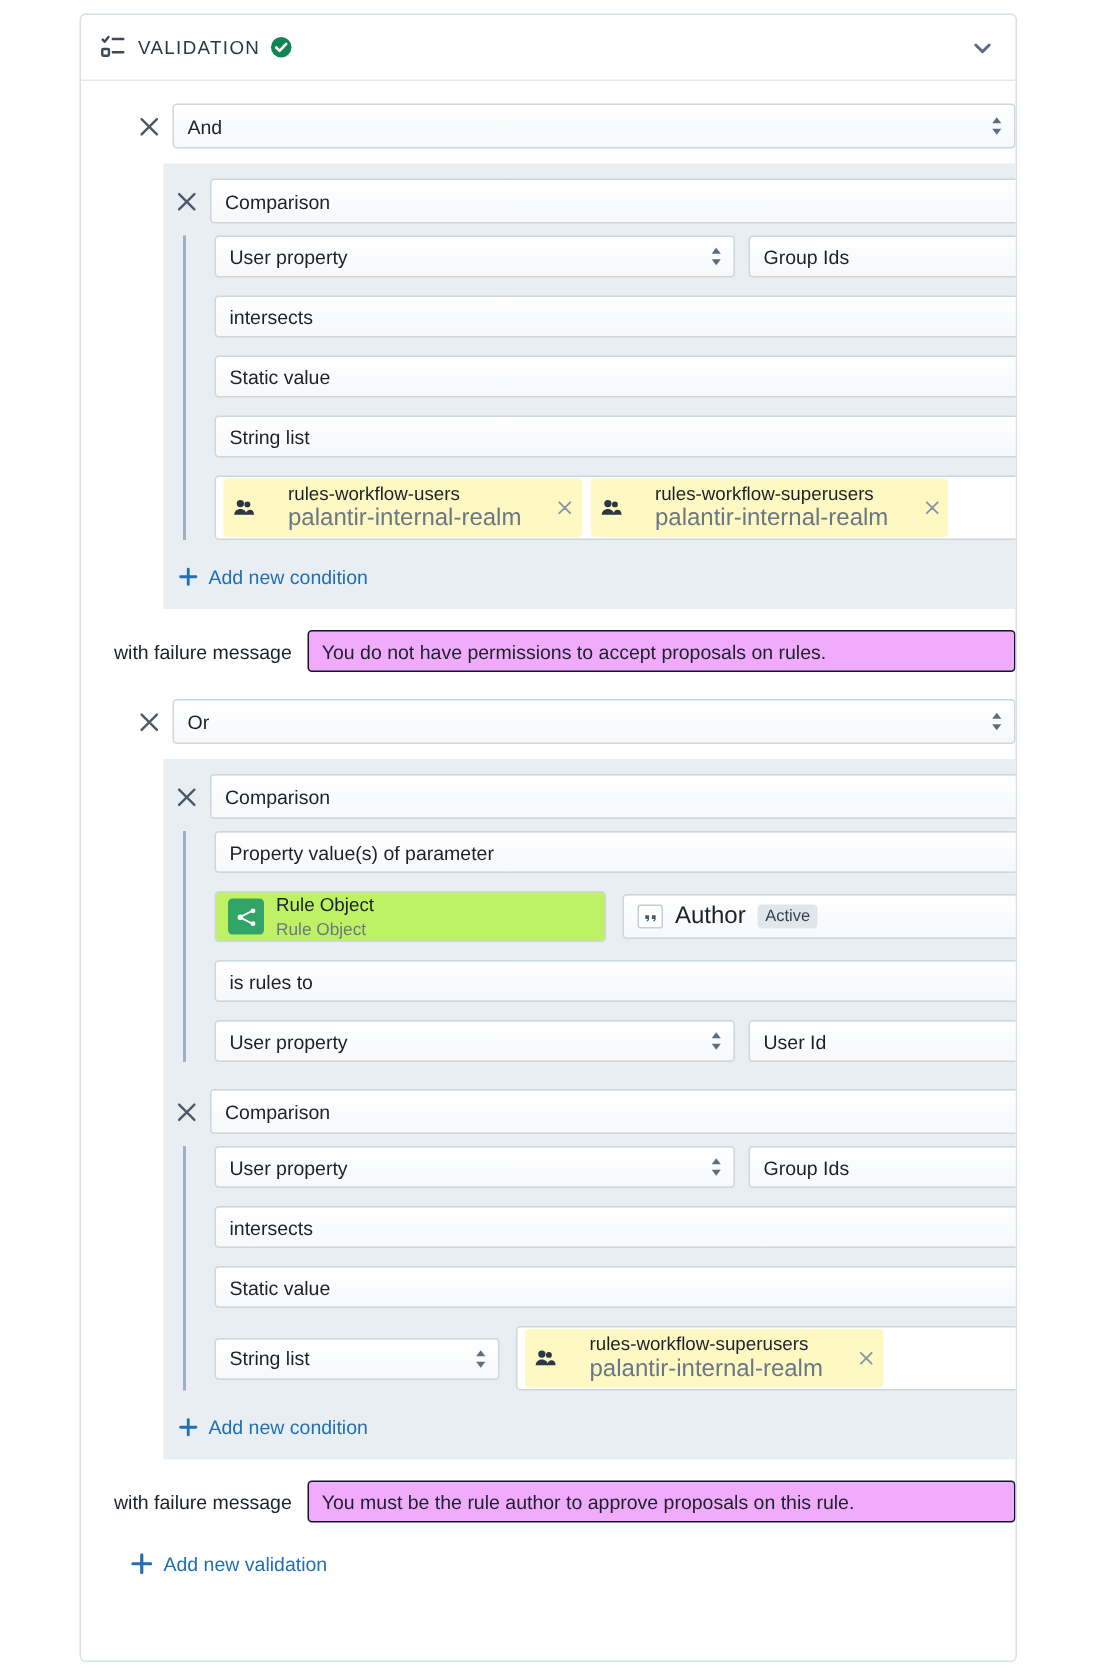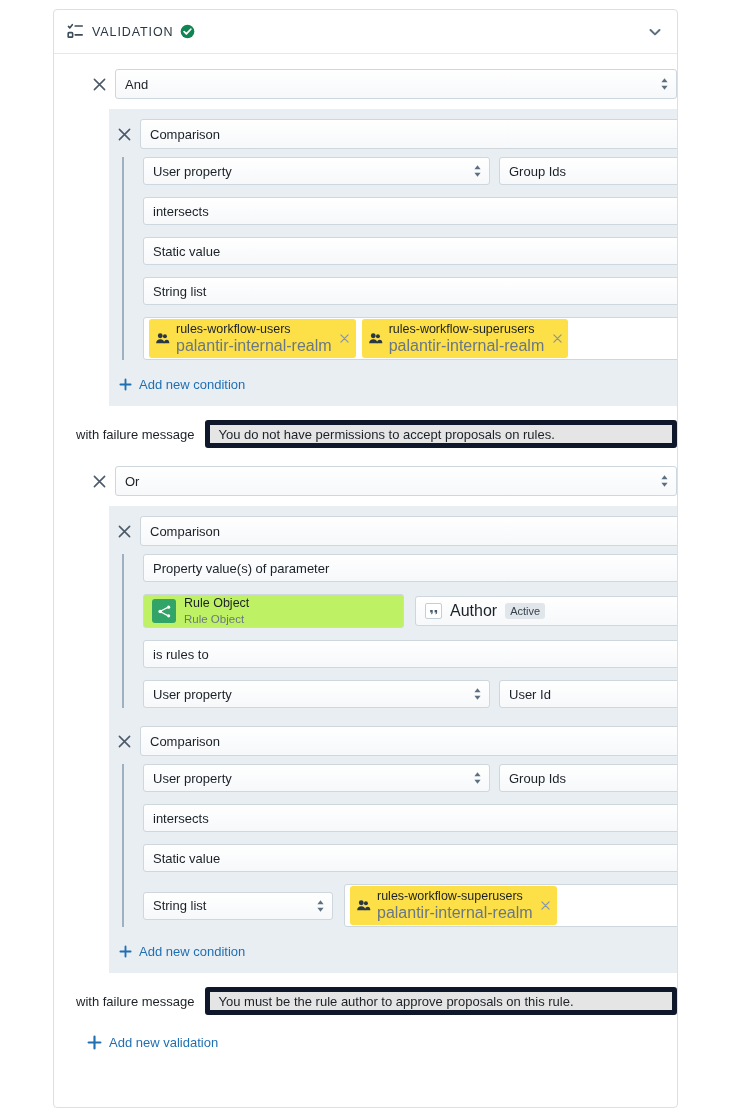--- a/index.html
+++ b/index.html
@@ -92,22 +92,22 @@
     cursor: pointer;
     padding: 4px 0;
     text-align: right;
   }
   .plus { width: 13px; height: 13px; display: block; }
 
   .failrow { display: flex; align-items: center; }
   .faillabel { font-size: 13px; color: #1c2127; white-space: nowrap; }
   .failinput {
     height: 28px;
-    background: #e5e5e5;
-    border: 5px solid #0f172a;
+    background: #f0abfc;
+    border: 1px solid #0f172a;
     border-radius: 3px;
     display: flex; align-items: center;
     padding: 0 9px;
     font-size: 13px;
     color: #1c2127;
     overflow: hidden;
     white-space: nowrap;
   }
 
   
@@ -117,24 +117,24 @@
     border-radius: 3px;
     display: flex;
     align-items: center;
     padding: 4px 5px;
     gap: 6px;
     overflow: hidden;
   }
   .chip {
     display: flex;
     align-items: center;
-    background: #fde047;
+    background: #fef9c3;
     border-radius: 3px;
     padding: 3px 4px 3px 6px;
-    gap: 6px;
+    gap: 22px;
     max-width: 100%;
   }
   .chip-icon { width: 15px; height: 15px; flex: 0 0 auto; display:block; }
   .chip-text { line-height: 1.15; }
   .chip-name { font-size: 12.5px; color: #1c2127; white-space: nowrap; }
   .chip-sub { font-size: 16px; color: #6a7785; white-space: nowrap; }
   .chip-x { width: 14px; height: 14px; flex:0 0 auto; display:flex; align-items:center; justify-content:center; cursor:pointer; }
   .chip-x svg { width: 9px; height: 9px; display:block; }
 
   

